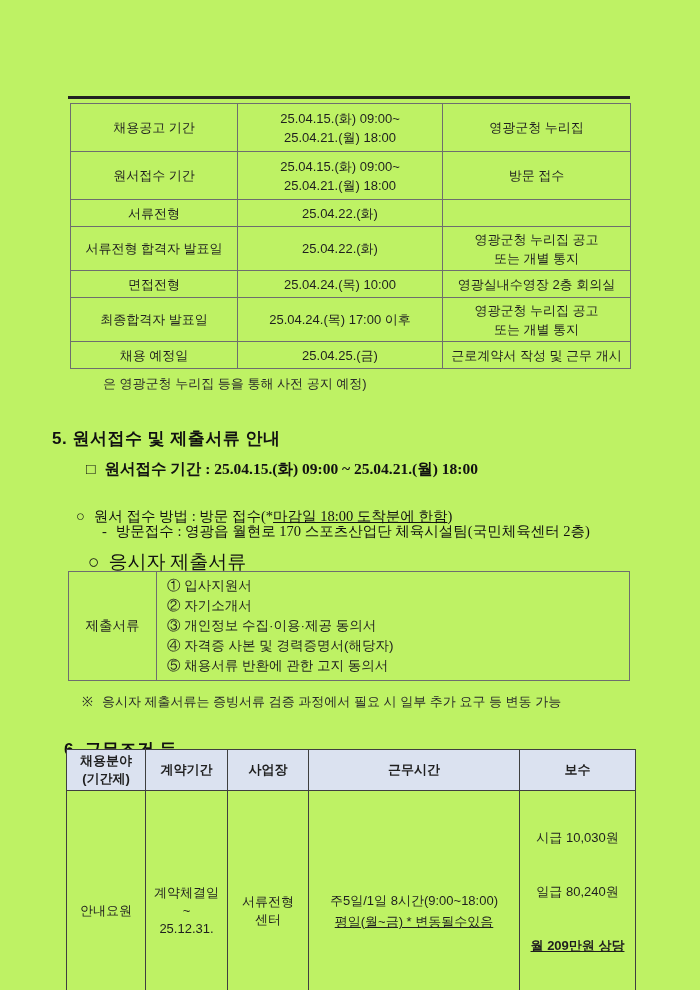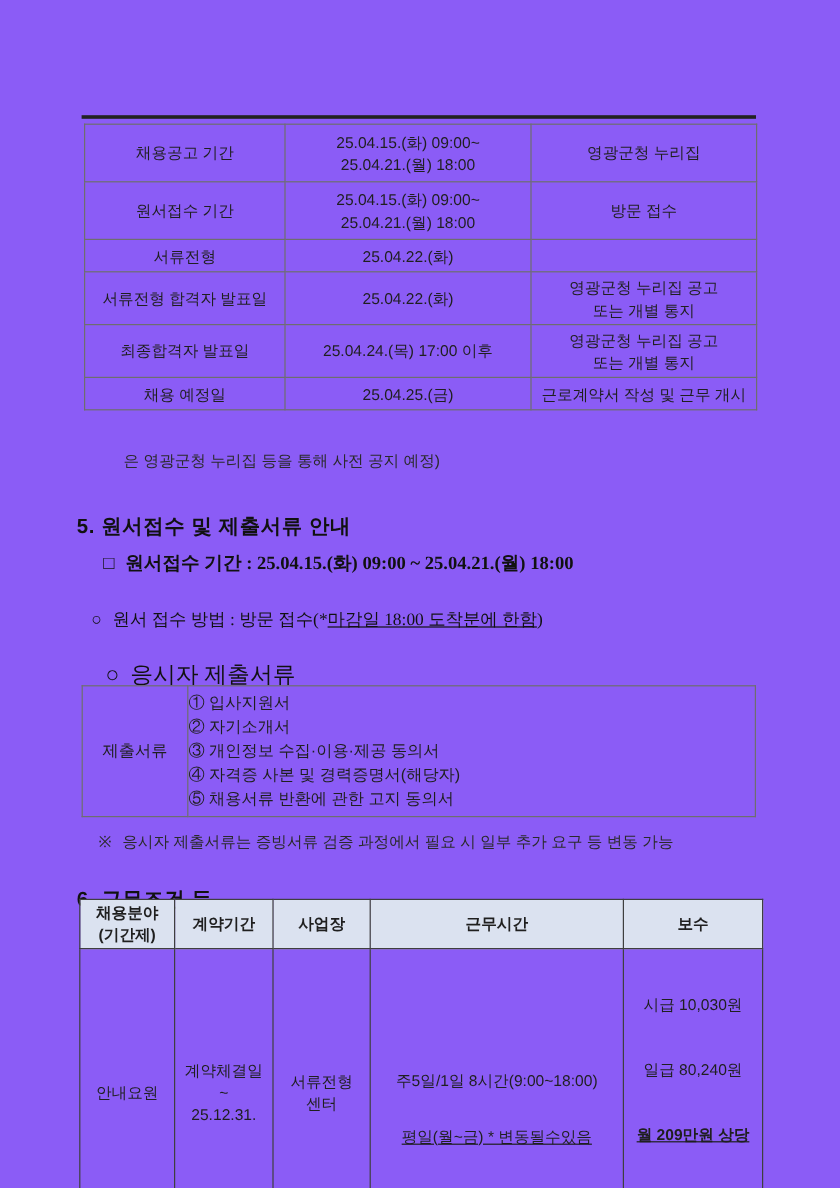--- a/index.html
+++ b/index.html
@@ -1,20 +1,20 @@
 <!DOCTYPE html>
 <html><head>
 <meta charset="utf-8">
 <style>
   * { margin:0; padding:0; box-sizing:border-box; }
   html,body { background:#ffffff; }
   .page {
     position:relative;
     width:700px; height:990px;
-    background:#8b5cf6;
+    background:#bef264;
     font-family:"Liberation Sans", sans-serif;
     color:#1f1f1f;
     overflow:hidden;
   }
   .abs { position:absolute; }
   .pre { white-space:pre-line; }
 
   
   .rule-top { left:68px; top:96px; width:562px; height:3px; background:#222; }
 
@@ -31,51 +31,51 @@
   .rh2b { height:44px; }
 
   
   .note { font-size:13px; line-height:19px; color:#2a2a2a; }
   .note .wrap2 { padding-left:19px; }
   .note1 { left:84px; top:374px; width:546px; }
   .note2 { left:82px; top:692px; width:546px; }
 
   
   .heading { font-size:17px; font-weight:bold; color:#111; letter-spacing:0.5px; }
-  .h5 { left:64px; top:427px; }
+  .h5 { left:52px; top:427px; }
   .h6 { left:64px; top:719px;margin-top:19px; }
 
   
   .line { font-family:"Liberation Serif", serif; color:#111; }
   .marker { display:inline-block; margin-right:9px; }
   .period-line { left:86px; top:459px; font-size:15.5px; font-weight:bold; }
   .method-line { left:76px; top:492px; font-size:14.5px;margin-top:15px; }
   .visit-line  { left:102px; top:522px; font-size:14.5px; }
   .submit-line { left:76px; top:549px; font-size:19px;margin-left:12px; }
   .u { text-decoration:underline; }
 
   
   .table2 { left:68px; top:571px; width:562px; border-collapse:collapse; table-layout:fixed; }
   .table2 td { border:1px solid #6e6e6e; font-size:13.5px; vertical-align:middle; }
   .table2 .doc-label { text-align:center; width:88px; }
-  .table2 .doc-items { padding:4px 0; }
+  .table2 .doc-items { padding:4px 10px; }
   .table2 .doc-items div { line-height:20px; }
 
   
   .table3 { left:66px; top:749px; width:569px; border-collapse:collapse; table-layout:fixed; }
   .table3 th, .table3 td {
     border:1px solid #3f3f3f;
     font-size:13px; line-height:18px;
     text-align:center; vertical-align:middle;
     padding:2px 2px;
   }
   .table3 th { background:#dbe2f0; font-weight:bold; height:38px; }
   .table3 td { height:110px; }
   .pay-strong { font-weight:bold; text-decoration:underline; }
-  .hours div { line-height:21px;margin-top:26px; }
+  .hours div { line-height:21px; }
   .pay div { line-height:19px;margin-top:35px; }
 </style>
 </head>
 <body>
 
 <div class="page">
 
   <div class="abs rule-top"></div>
 
   <table class="abs table1">
@@ -102,20 +102,25 @@
         <td class="pre">25.04.22.(화)</td>
         <td class="pre"></td>
       </tr>
       <tr>
         <td class="rh2b">서류전형 합격자 발표일</td>
         <td class="pre">25.04.22.(화)</td>
         <td class="pre">영광군청 누리집 공고
 또는 개별 통지</td>
       </tr>
       <tr>
+        <td class="rh1">면접전형</td>
+        <td class="pre">25.04.24.(목) 10:00</td>
+        <td class="pre">영광실내수영장 2층 회의실</td>
+      </tr>
+      <tr>
         <td class="rh2b">최종합격자 발표일</td>
         <td class="pre">25.04.24.(목) 17:00 이후</td>
         <td class="pre">영광군청 누리집 공고
 또는 개별 통지</td>
       </tr>
       <tr>
         <td class="rh1">채용 예정일</td>
         <td class="pre">25.04.25.(금)</td>
         <td class="pre">근로계약서 작성 및 근무 개시</td>
       </tr>
@@ -129,20 +134,23 @@
   <div class="abs heading h5">5. 원서접수 및 제출서류 안내</div>
 
   <div class="abs line period-line">
     <span class="marker">□</span><span>원서접수 기간 : 25.04.15.(화) 09:00 ~ 25.04.21.(월) 18:00</span>
   </div>
 
   <div class="abs line method-line">
     <span class="marker">○</span><span>원서 접수 방법 : 방문 접수(*</span><span class="u">마감일 18:00 도착분에 한함</span><span>)</span>
   </div>
 
+  <div class="abs line visit-line">
+    <span class="marker">-</span><span>방문접수 : 영광읍 월현로 170 스포츠산업단 체육시설팀(국민체육센터 2층)</span>
+  </div>
 
   <div class="abs line submit-line">
     <span class="marker">○</span><span>응시자 제출서류</span>
   </div>
 
   <table class="abs table2">
     <tbody>
       <tr>
         <td class="doc-label">제출서류</td>
         <td class="doc-items">

